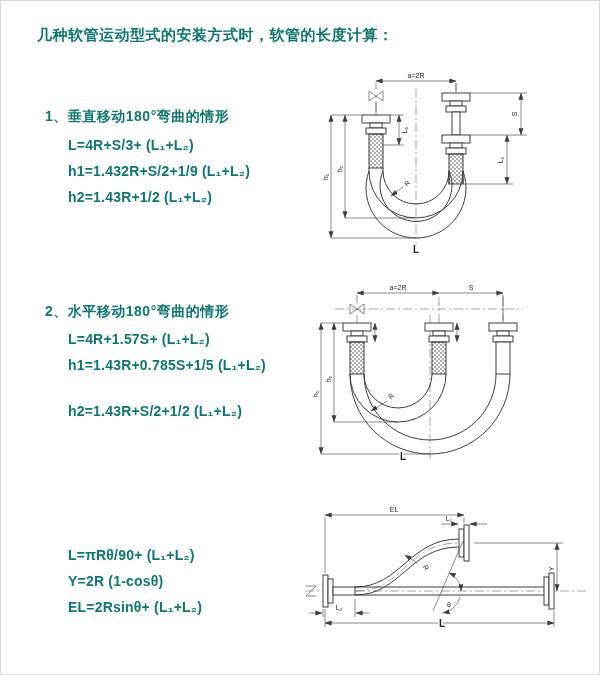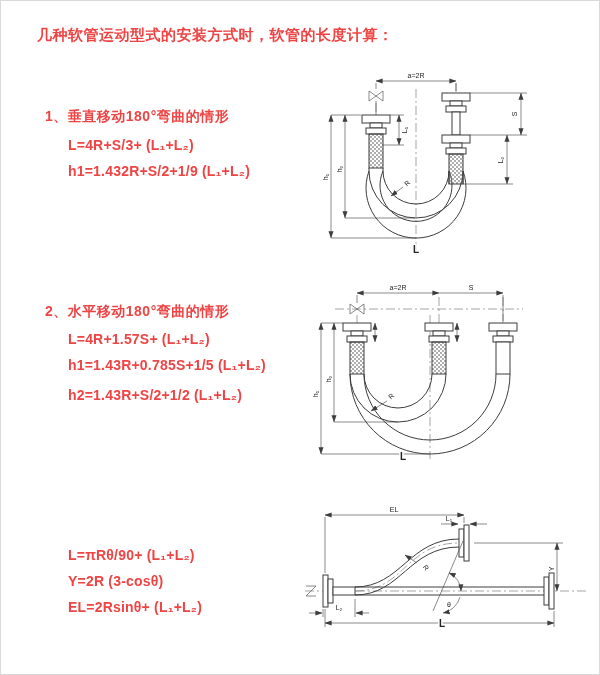--- a/index.html
+++ b/index.html
@@ -1,19 +1,19 @@
 <!DOCTYPE html>
 <html><head>
 <meta charset="utf-8">
 <style>
   html,body{margin:0;padding:0;background:#888;}
   .page{
     position:relative;width:600px;height:675px;margin:0 auto;
     background:#fff;border:1px solid #d9d9d9;box-sizing:border-box;
-    font-family:"Liberation Sans","DejaVu Sans",sans-serif;color:#ef4444;
+    font-family:"Liberation Sans","DejaVu Sans",sans-serif;color:#0f766e;
     overflow:hidden;
   }
   .t{position:absolute;white-space:pre;}
   .doc-title{font-size:15px;font-weight:bold;letter-spacing:0.5px;}
   .sec-heading{font-size:14px;font-weight:bold;letter-spacing:0.5px;text-align:right;}
   .formula{font-size:14px;font-weight:bold;letter-spacing:0.2px;}
   svg.diag{position:absolute;overflow:visible;}
   svg .ln{stroke:#3d3d3d;stroke-width:1;fill:none;}
   svg .fl{stroke:#3d3d3d;stroke-width:1;fill:#ffffff;}
   svg .braid{stroke:#3d3d3d;stroke-width:1;fill:url(#hatch);}
@@ -28,20 +28,21 @@
 </head>
 <body>
 
 <div class="page">
 
   <div class="t doc-title" style="left:36px;top:25px">几种软管运动型式的安装方式时，软管的长度计算：</div>
 
   <div class="t sec-heading" style="left:44px;top:107px">1、垂直移动180°弯曲的情形</div>
   <div class="t formula" style="left:67px;top:136px">L=4R+S/3+ (L₁+L₂)</div>
   <div class="t formula" style="left:67px;top:162px">h1=1.432R+S/2+1/9 (L₁+L₂)</div>
+  <div class="t formula" style="left:67px;top:188px">h2=1.43R+1/2 (L₁+L₂)</div>
 
   <svg class="diag" style="left:310px;top:64px" width="284" height="196" viewBox="0 0 284 196">
     <defs>
       <marker id="ar" viewBox="0 0 10 10" refX="9.5" refY="5" markerWidth="7" markerHeight="7" orient="auto-start-reverse" markerUnits="userSpaceOnUse">
         <path d="M0,1.4 L10,5 L0,8.6 Z" fill="#3d3d3d"></path>
       </marker>
       <pattern id="hatch" width="4" height="4" patternUnits="userSpaceOnUse">
         <path d="M0,0 L4,4 M4,0 L0,4" stroke="#777" stroke-width="0.6"></path>
       </pattern>
     </defs>
@@ -116,21 +117,21 @@
       <line class="dim" x1="92" y1="122" x2="80" y2="131" marker-end="url(#ar)"></line>
       <text class="lab" transform="translate(98,120) rotate(-42)" text-anchor="middle">R</text>
 
       <text class="big ko" x="105" y="188" text-anchor="middle">L</text>
     </g>
   </svg>
 
   <div class="t sec-heading" style="left:44px;top:302px">2、水平移动180°弯曲的情形</div>
   <div class="t formula" style="left:67px;top:330px">L=4R+1.57S+ (L₁+L₂)</div>
   <div class="t formula" style="left:67px;top:356px">h1=1.43R+0.785S+1/5 (L₁+L₂)</div>
-  <div class="t formula" style="left:67px;top:386px">h2=1.43R+S/2+1/2 (L₁+L₂)</div>
+  <div class="t formula" style="left:67px;top:402px">h2=1.43R+S/2+1/2 (L₁+L₂)</div>
 
   <svg class="diag" style="left:306px;top:278px" width="290" height="186" viewBox="0 0 290 186">
     <g>
       <line class="cl" x1="28" y1="30" x2="216" y2="30"></line>
       <line class="cl" x1="123" y1="36" x2="123" y2="180"></line>
       <line class="cl" x1="50" y1="36" x2="50" y2="46"></line>
       <line class="cl" x1="132" y1="18" x2="132" y2="46"></line>
       <line class="cl" x1="196" y1="18" x2="196" y2="46"></line>
     </g>
 
@@ -187,21 +188,21 @@
       <line class="dim" x1="150" y1="44" x2="150" y2="63" marker-start="url(#ar)" marker-end="url(#ar)"></line>
 
       <line class="dim" x1="80" y1="122" x2="64" y2="132" marker-end="url(#ar)"></line>
       <text class="lab" transform="translate(86,119) rotate(-42)" text-anchor="middle">R</text>
 
       <text class="big ko" x="96" y="181" text-anchor="middle">L</text>
     </g>
   </svg>
 
   <div class="t formula" style="left:67px;top:546px">L=πRθ/90+ (L₁+L₂)</div>
-  <div class="t formula" style="left:67px;top:572px">Y=2R (3-cosθ)</div>
+  <div class="t formula" style="left:67px;top:572px">Y=2R (1-cosθ)</div>
   <div class="t formula" style="left:67px;top:598px">EL=2Rsinθ+ (L₁+L₂)</div>
 
   <svg class="diag" style="left:296px;top:502px" width="300" height="146" viewBox="0 0 300 146">
     <g>
       <line class="cl" x1="8" y1="88" x2="290" y2="88"></line>
       <path class="cl" d="M58,88 C108,88 108,40 162,40"></path>
       <path class="thin" d="M9,83 L19,83 L9,93 L19,93"></path>
     </g>
 
     <g>

